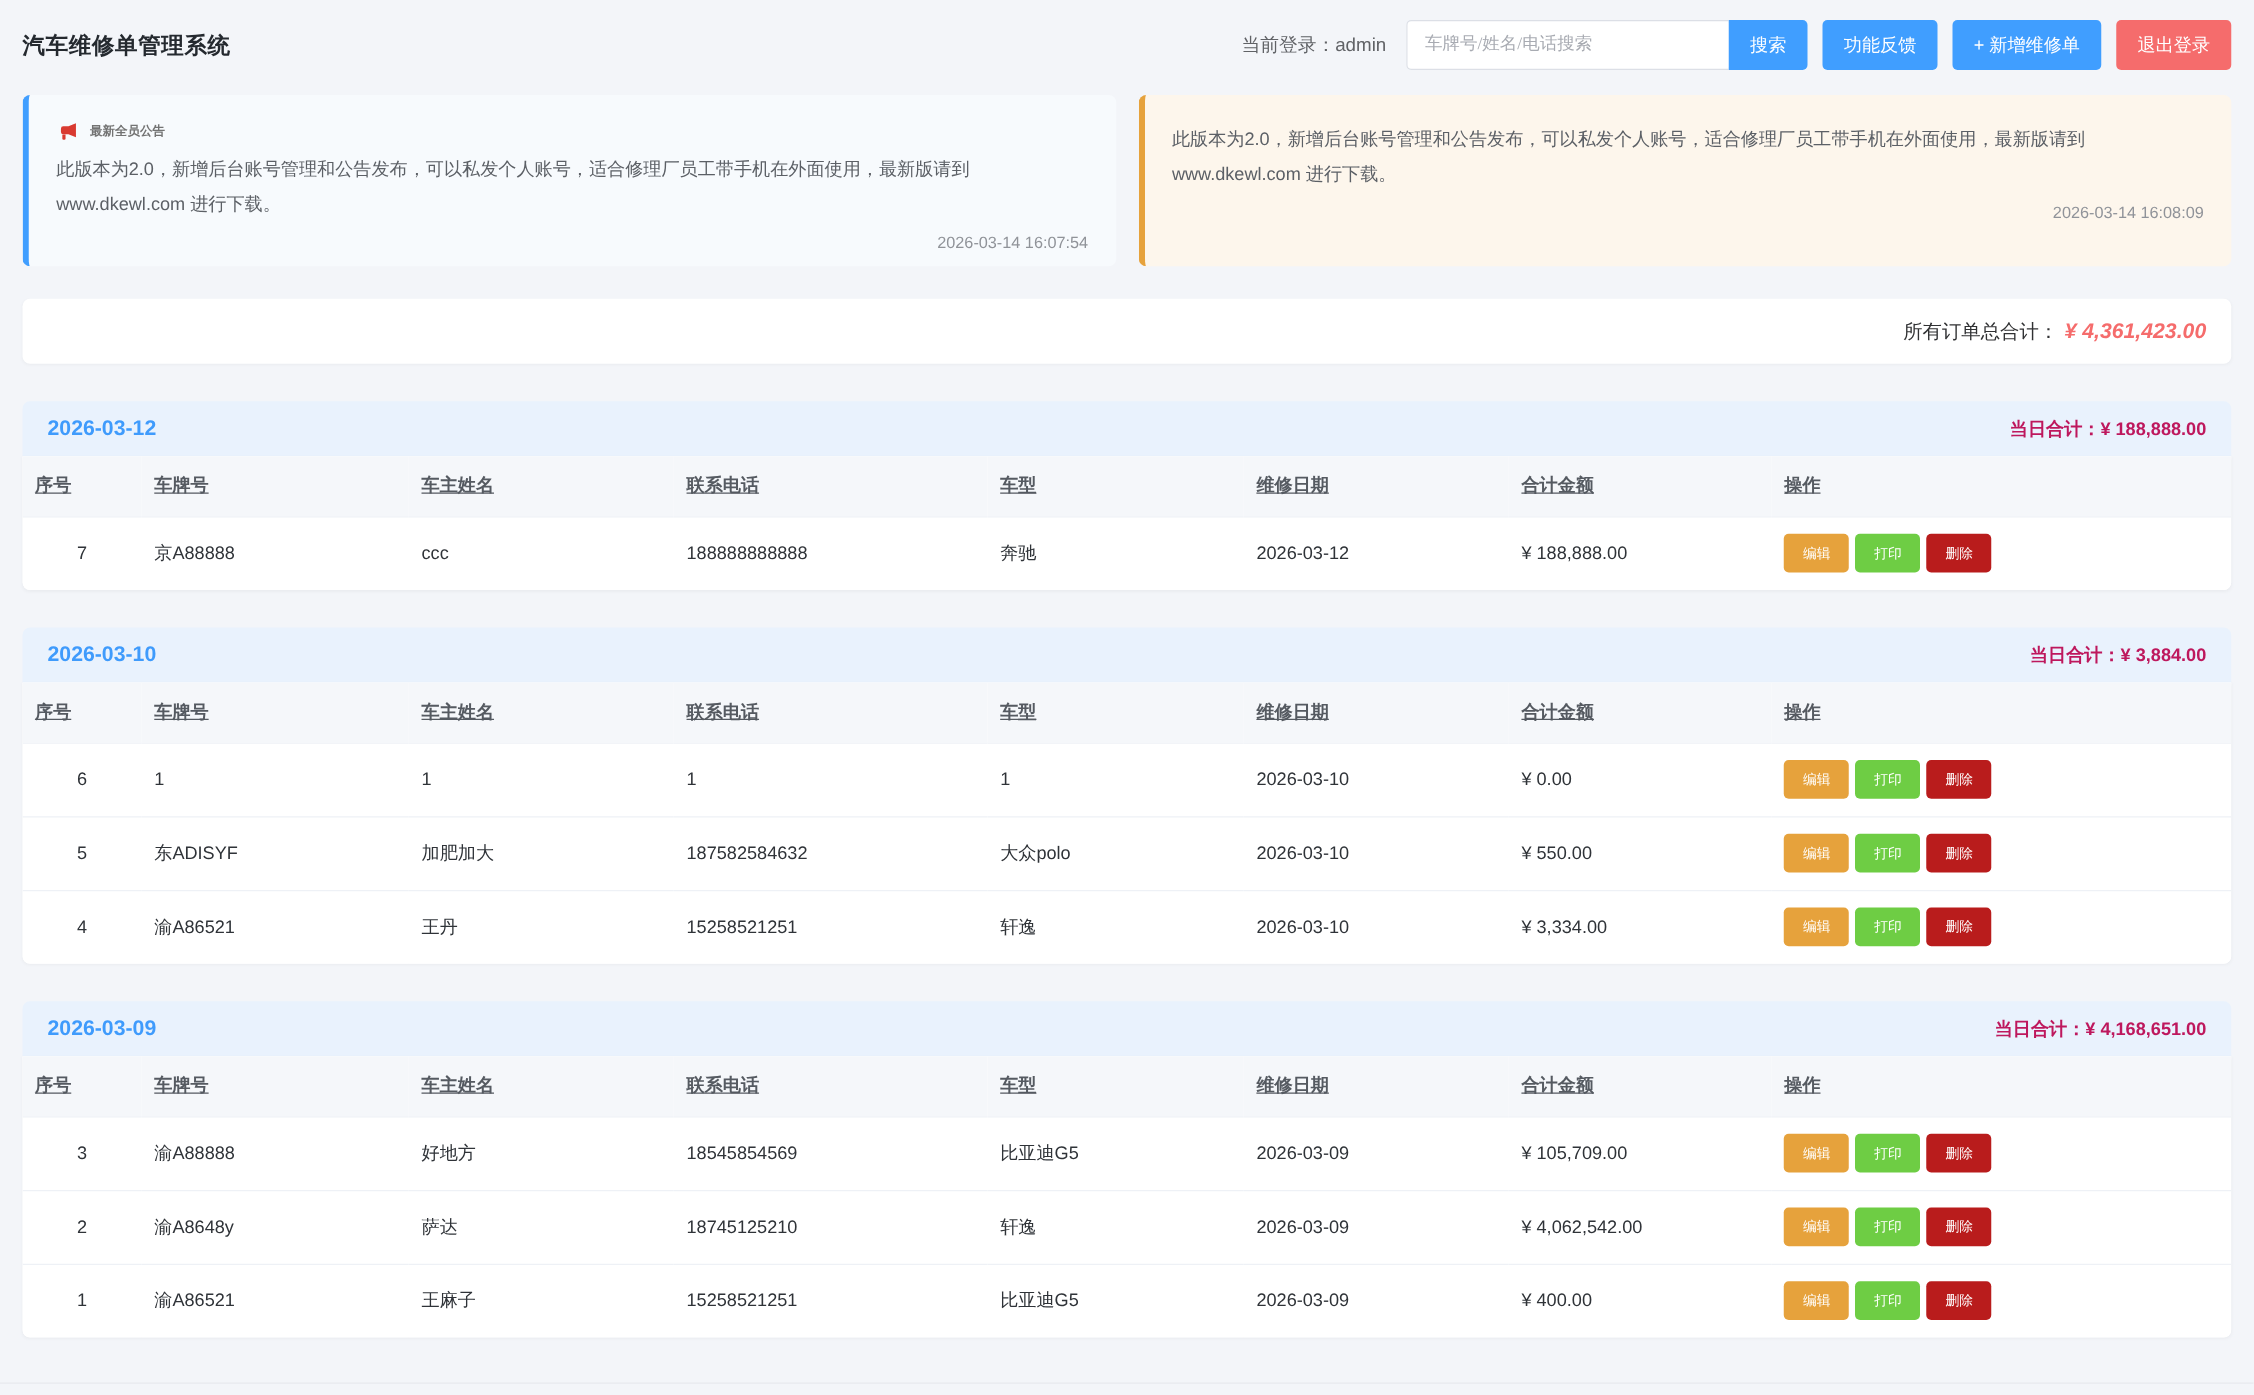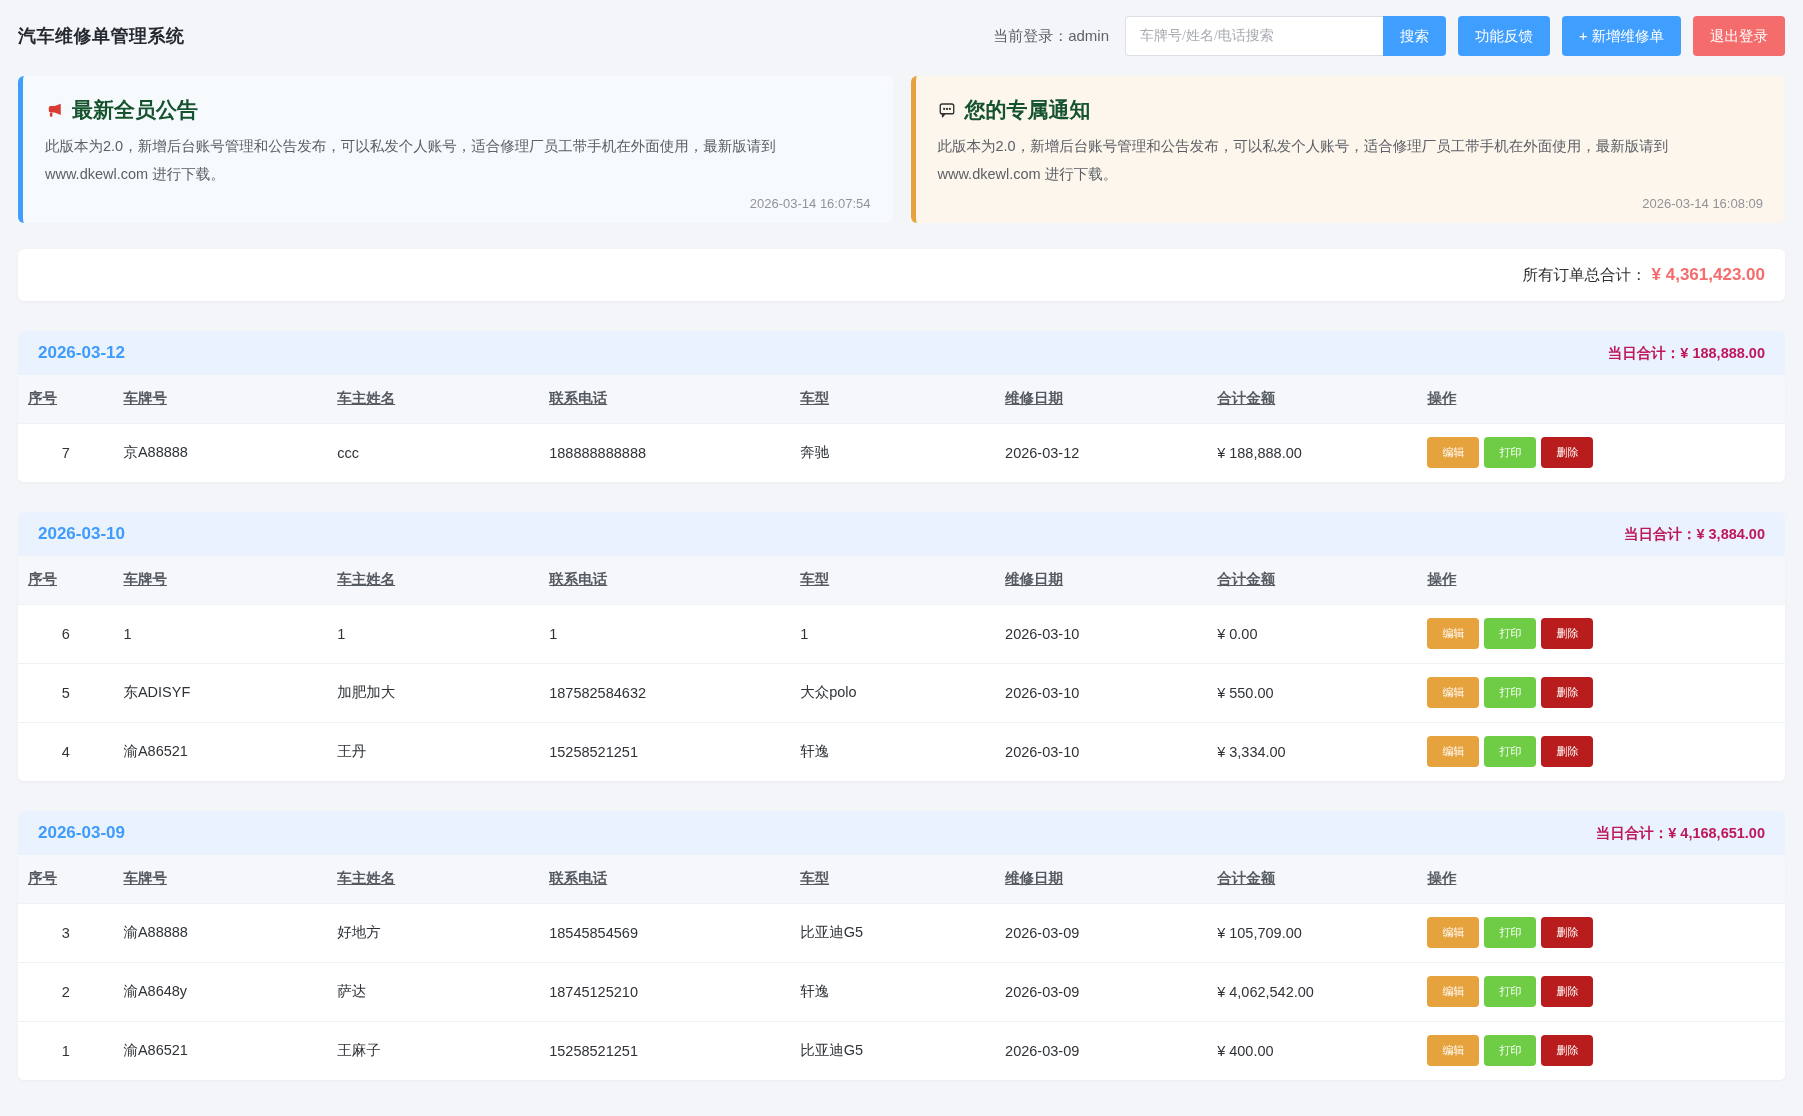--- a/index.html
+++ b/index.html
@@ -52,42 +52,42 @@
   .notices { display: flex; gap: 18px; margin: 10px 18px 0 18px; }
   .notice {
     flex: 1;
     border-radius: 6px;
     padding: 14px 22px 12px 22px;
   }
   .notice-blue   { background: #f7fafd; border-left: 5px solid #409eff; }
   .notice-orange { background: #fdf6ec; border-left: 5px solid #e6a23c; }
   .notice-title {
     display: flex; align-items: center; gap: 9px;
-    font-weight: 700; font-size: 21px; color: #14532d;
+    font-weight: 700; font-size: 10px; color: #737373;
     margin: 6px 0 2px 0;
   }
   .notice-title svg { flex: 0 0 auto; }
   .notice-body {
     color: #5c6066; font-size: 14.5px; line-height: 1.9;
     margin: 9px 0 2px 0;
   }
   .notice-time { text-align: right; color: #909399; font-size: 13px; margin-top: 8px; }
 
   
   .total-bar {
     margin: 26px 18px 0 18px;
     background: #fff;
     border-radius: 6px;
     height: 52px;
     display: flex; align-items: center; justify-content: flex-end;
     padding: 0 20px;
     font-size: 15.5px; color: #303133;
     box-shadow: 0 1px 3px rgba(0,0,0,0.04);
   }
-  .total-amount { color: #f56c6c; font-weight: 700; font-size: 17px; margin-left: 5px; }
+  .total-amount { color: #f56c6c; font-weight: 700; font-size: 17px; margin-left: 5px; font-style: italic; }
 
   
   .section { margin: 30px 18px 0 18px; }
   .section-band {
     background: #e9f2fd;
     border-radius: 6px 6px 0 0;
     height: 44px;
     display: flex; align-items: center; justify-content: space-between;
     padding: 0 20px;
   }
@@ -160,30 +160,20 @@
       <svg width="18" height="18" viewBox="0 0 24 24">
         <path fill="#d93a31" d="M21 3.5v15l-8-3.2H7.5A2.5 2.5 0 0 1 5 12.8V9.2a2.5 2.5 0 0 1 2.5-2.5H13l8-3.2z"></path>
         <path fill="#d93a31" d="M6.5 15.5h3.4v4.2a1.3 1.3 0 0 1-1.3 1.3h-0.8a1.3 1.3 0 0 1-1.3-1.3v-4.2z"></path>
       </svg>
       <span>最新全员公告</span>
     </div>
     <p class="notice-body">此版本为2.0，新增后台账号管理和公告发布，可以私发个人账号，适合修理厂员工带手机在外面使用，最新版请到 www.dkewl.com 进行下载。</p>
     <div class="notice-time">2026-03-14 16:07:54</div>
   </div>
   <div class="notice notice-orange">
-    <div class="notice-title">
-      <svg width="18" height="18" viewBox="0 0 24 24" fill="none" stroke="#303133" stroke-width="1.8" stroke-linejoin="round">
-        <rect x="3" y="4" width="18" height="13" rx="2.5"></rect>
-        <path d="M9 17l-3 4v-4"></path>
-        <circle cx="8.2" cy="10.5" r="0.6" fill="#303133"></circle>
-        <circle cx="12" cy="10.5" r="0.6" fill="#303133"></circle>
-        <circle cx="15.8" cy="10.5" r="0.6" fill="#303133"></circle>
-      </svg>
-      <span>您的专属通知</span>
-    </div>
     <p class="notice-body">此版本为2.0，新增后台账号管理和公告发布，可以私发个人账号，适合修理厂员工带手机在外面使用，最新版请到 www.dkewl.com 进行下载。</p>
     <div class="notice-time">2026-03-14 16:08:09</div>
   </div>
 </section>
 
 <section class="total-bar">
   <span>所有订单总合计：</span>
   <span class="total-amount">¥ 4,361,423.00</span>
 </section>
 

